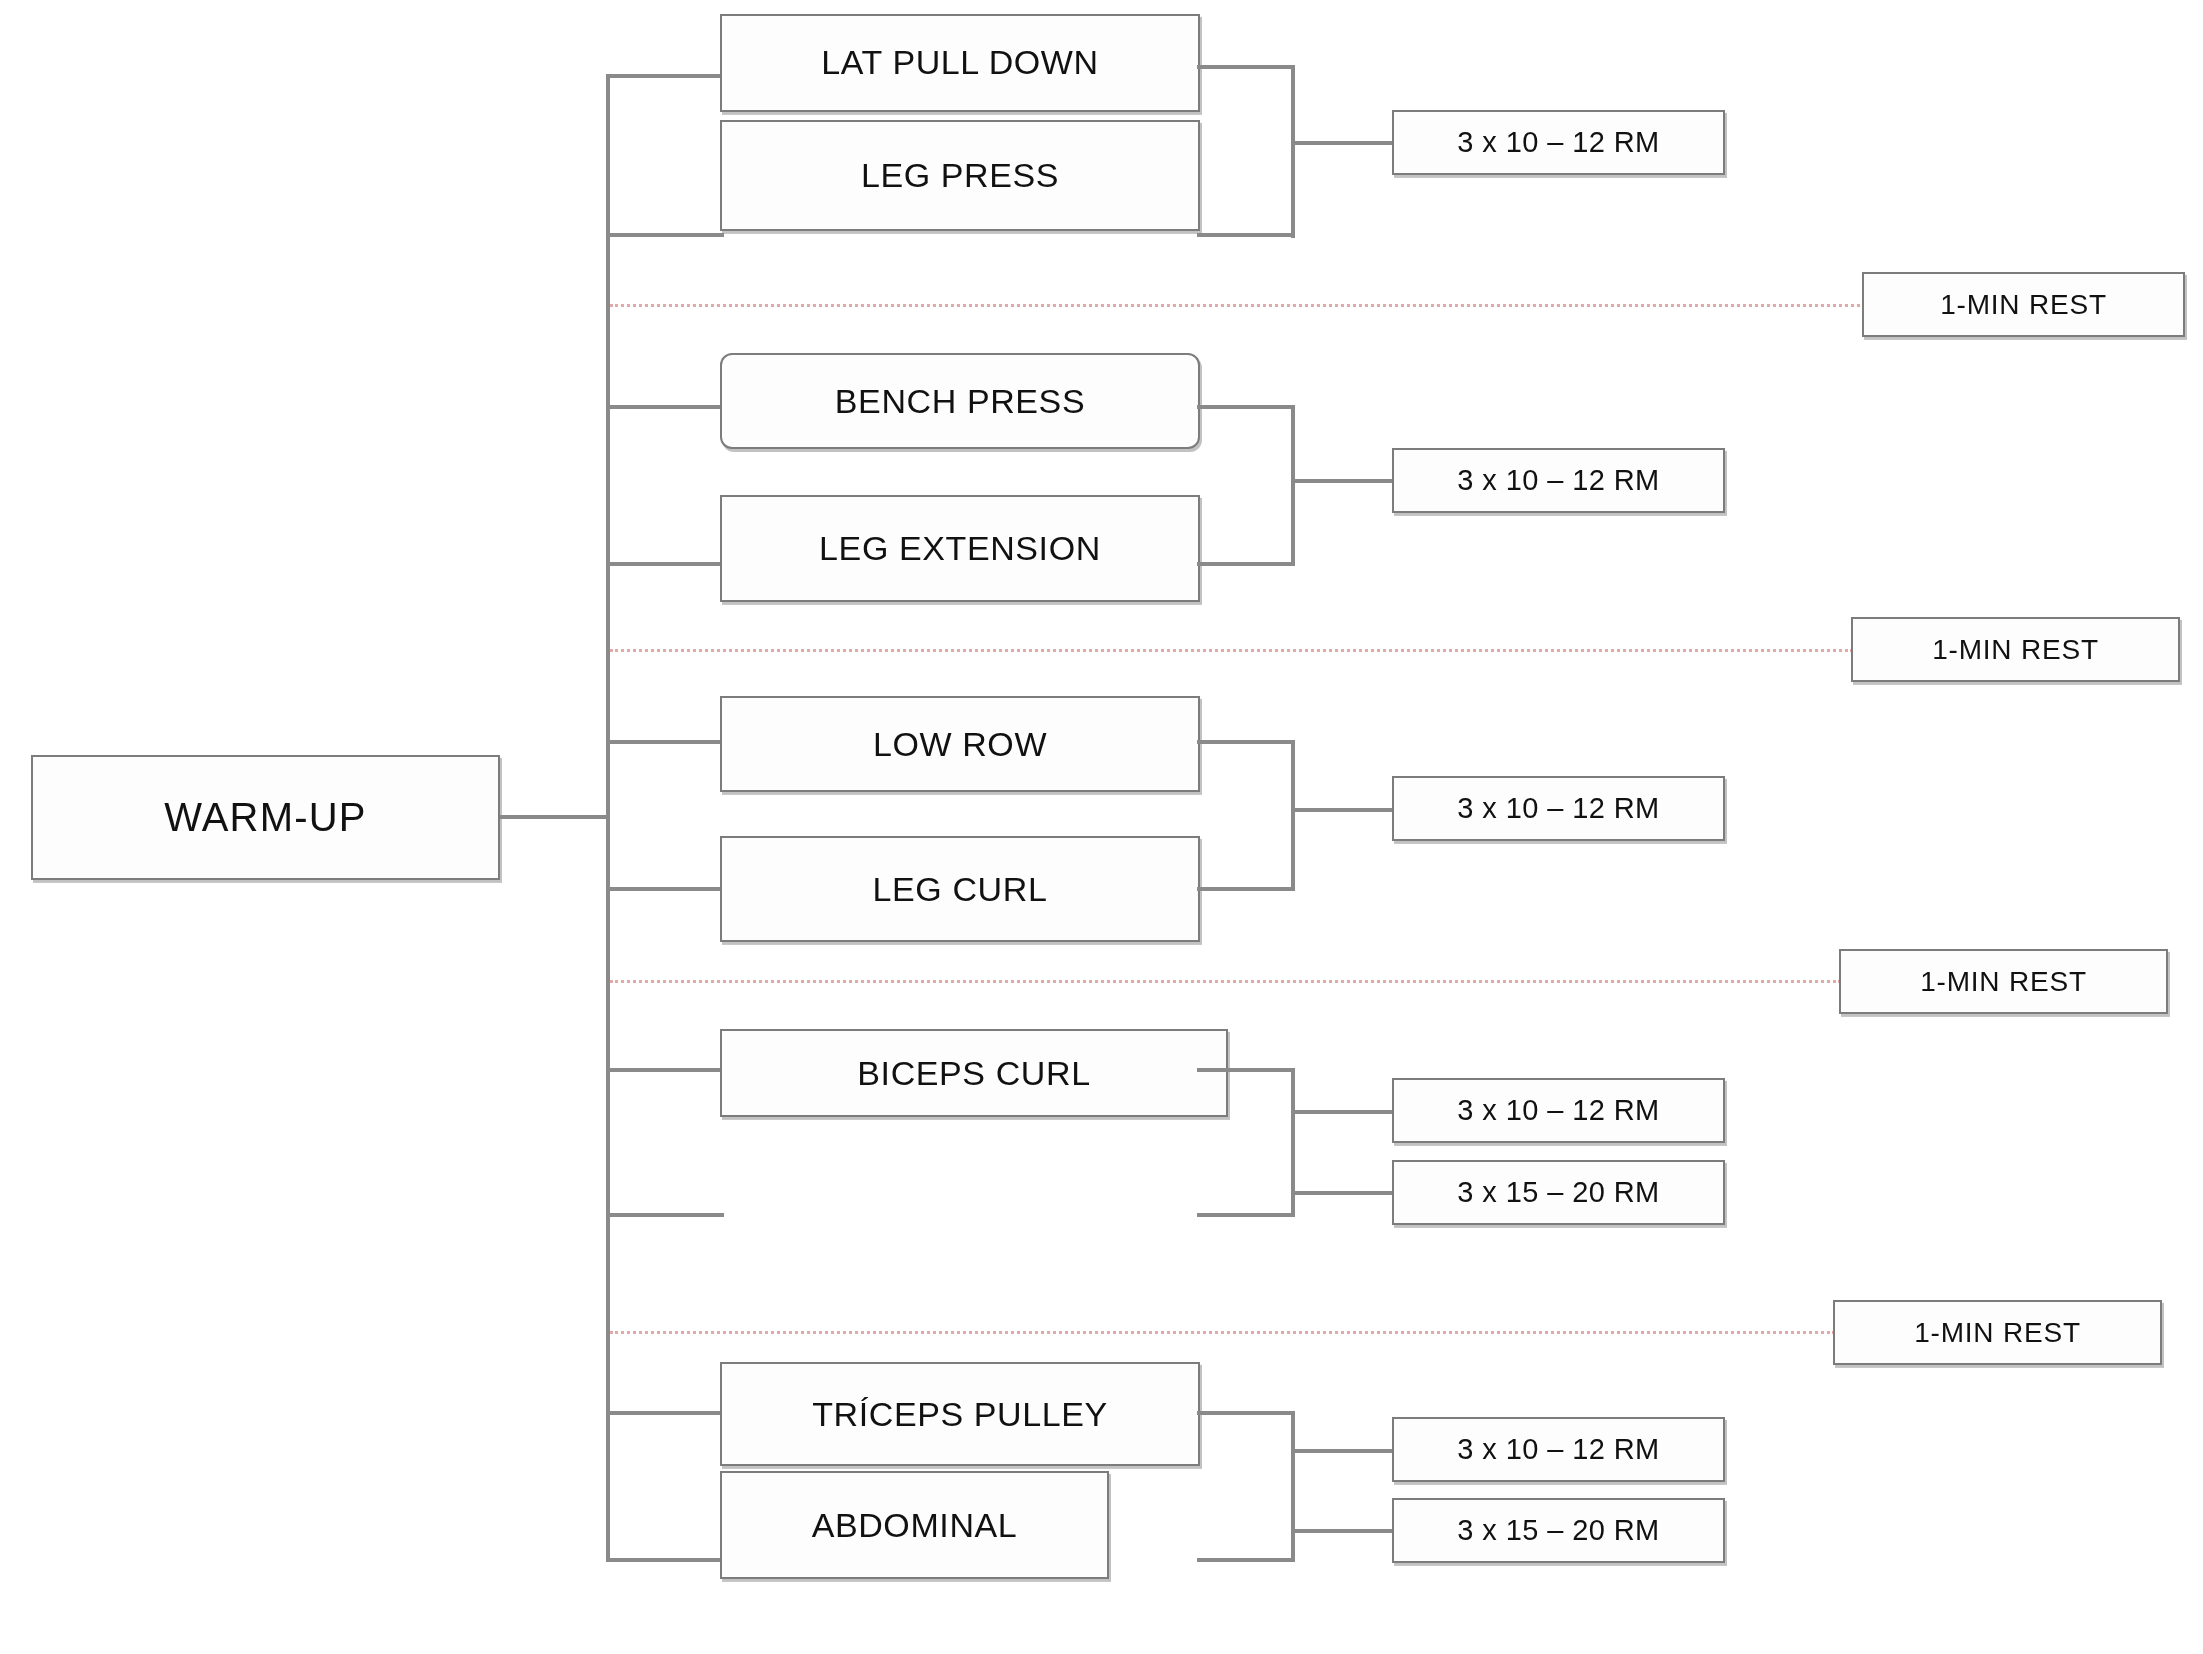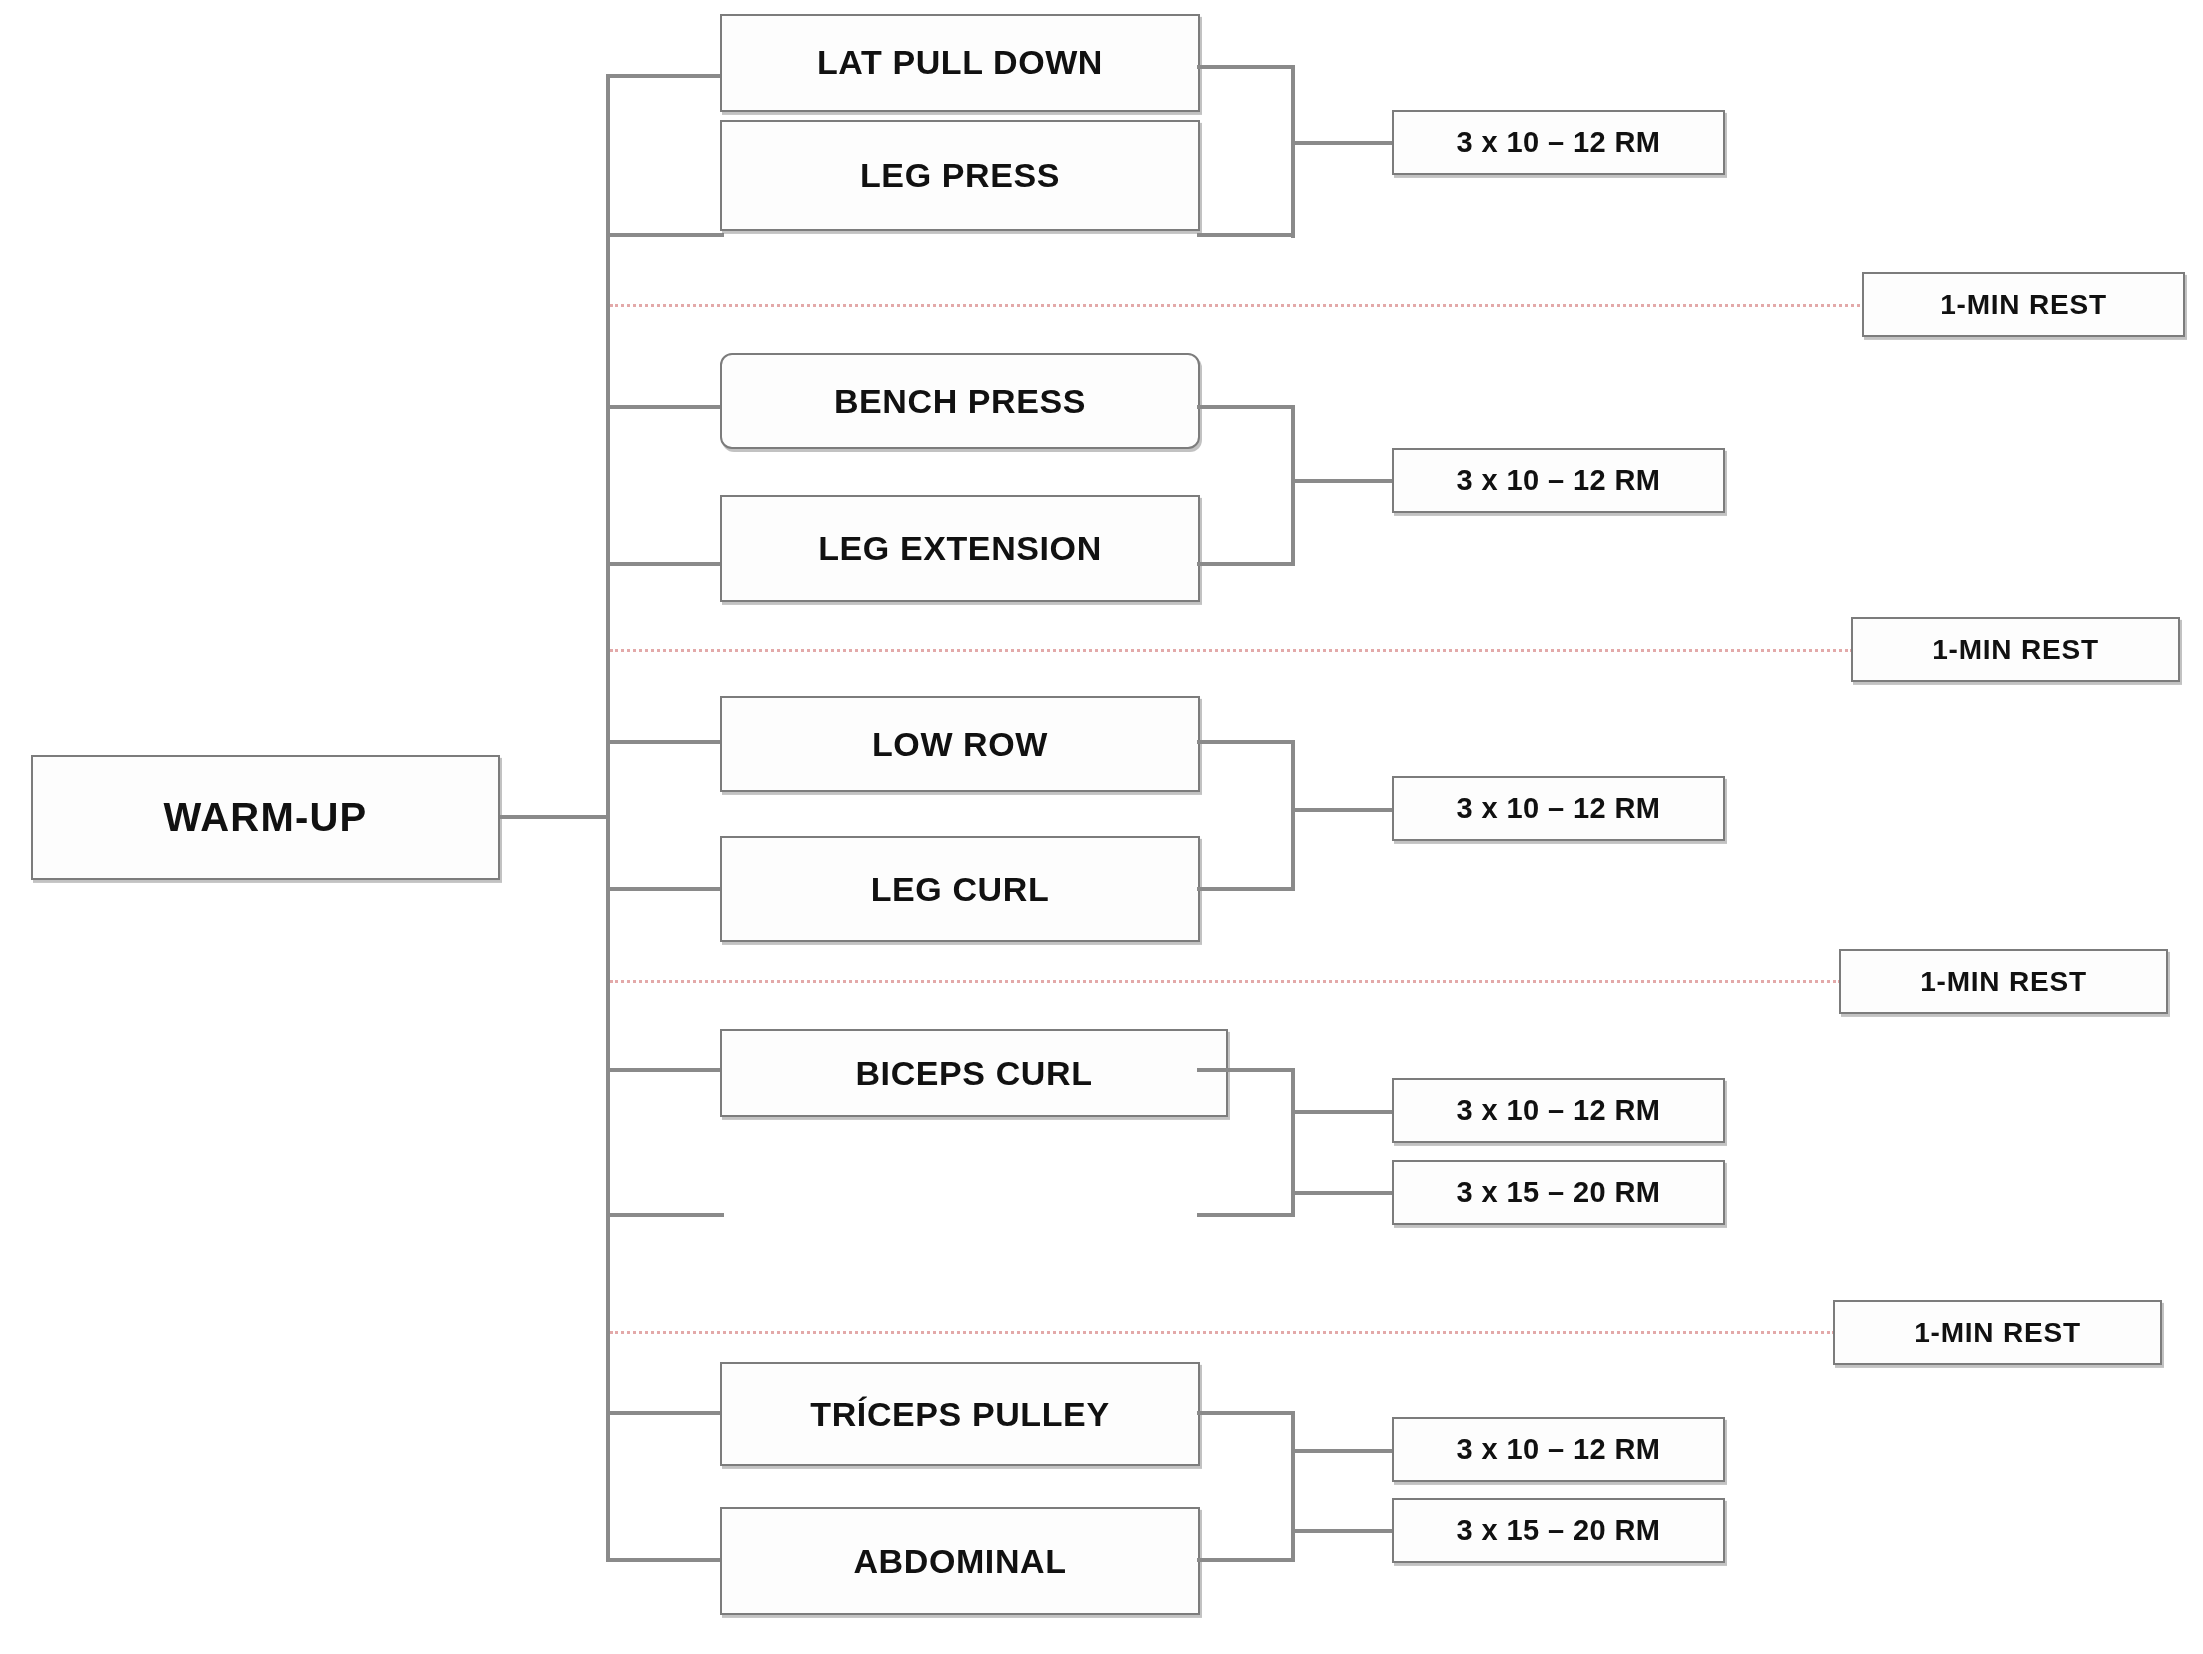--- a/index.html
+++ b/index.html
@@ -6,21 +6,21 @@
   body{font-family:"Liberation Sans",sans-serif;}
   #root{position:relative;width:2203px;height:1654px;background:#fff;overflow:hidden;}
 
   .node{
     position:absolute;
     box-sizing:border-box;
     background:#fdfdfd;
     border:2.9px solid #7c7c7c;
     display:flex;align-items:center;justify-content:center;
     color:#111;
-    font-weight:bold;
+    font-weight:normal;
     letter-spacing:0.6px;
     text-align:center;
     box-shadow:2px 2.9px 0 rgba(120,120,120,0.45);
   }
   .node.warmup{font-size:40px;letter-spacing:1.2px;}
   .node.exercise{font-size:34px;}
   .node.rm{font-size:29px;letter-spacing:0.4px;border-width:2.9px;}
   .node.rest{font-size:28px;letter-spacing:0.8px;border-width:2.9px;}
 
   .ln{position:absolute;background:#8a8a8a;}
@@ -100,21 +100,21 @@
   <div class="node rm" style="left:1392px;top:1078px;width:333px;height:65px;">3 x 10 – 12 RM</div>
   <div class="node rm" style="left:1392px;top:1160px;width:333px;height:65px;">3 x 15 – 20 RM</div>
 
   <div class="restline" style="left:610px;top:1331px;width:1225px;"></div>
   <div class="node rest" style="left:1833px;top:1300px;width:329px;height:65px;">1-MIN REST</div>
 
   <div class="ln h" style="left:606px;top:1411px;width:118px;"></div>
   <div class="node exercise" style="left:720px;top:1362px;width:480px;height:104px;">TRÍCEPS PULLEY</div>
 
   <div class="ln h" style="left:606px;top:1558px;width:118px;"></div>
-  <div class="node exercise" style="left:720px;top:1507px;width:480px;height:108px;">ABDOMINAL</div>
+  <div class="node exercise" style="left:720px;top:1471px;width:389px;height:108px;">ABDOMINAL</div>
 
   <div class="ln h" style="left:1197px;top:1411px;width:98px;"></div>
   <div class="ln h" style="left:1197px;top:1558px;width:98px;"></div>
   <div class="ln v" style="left:1291px;top:1411px;height:151px;"></div>
   <div class="ln h" style="left:1291px;top:1449px;width:108px;"></div>
   <div class="ln h" style="left:1291px;top:1529px;width:108px;"></div>
   <div class="node rm" style="left:1392px;top:1417px;width:333px;height:65px;">3 x 10 – 12 RM</div>
   <div class="node rm" style="left:1392px;top:1498px;width:333px;height:65px;">3 x 15 – 20 RM</div>
 
 </div>

